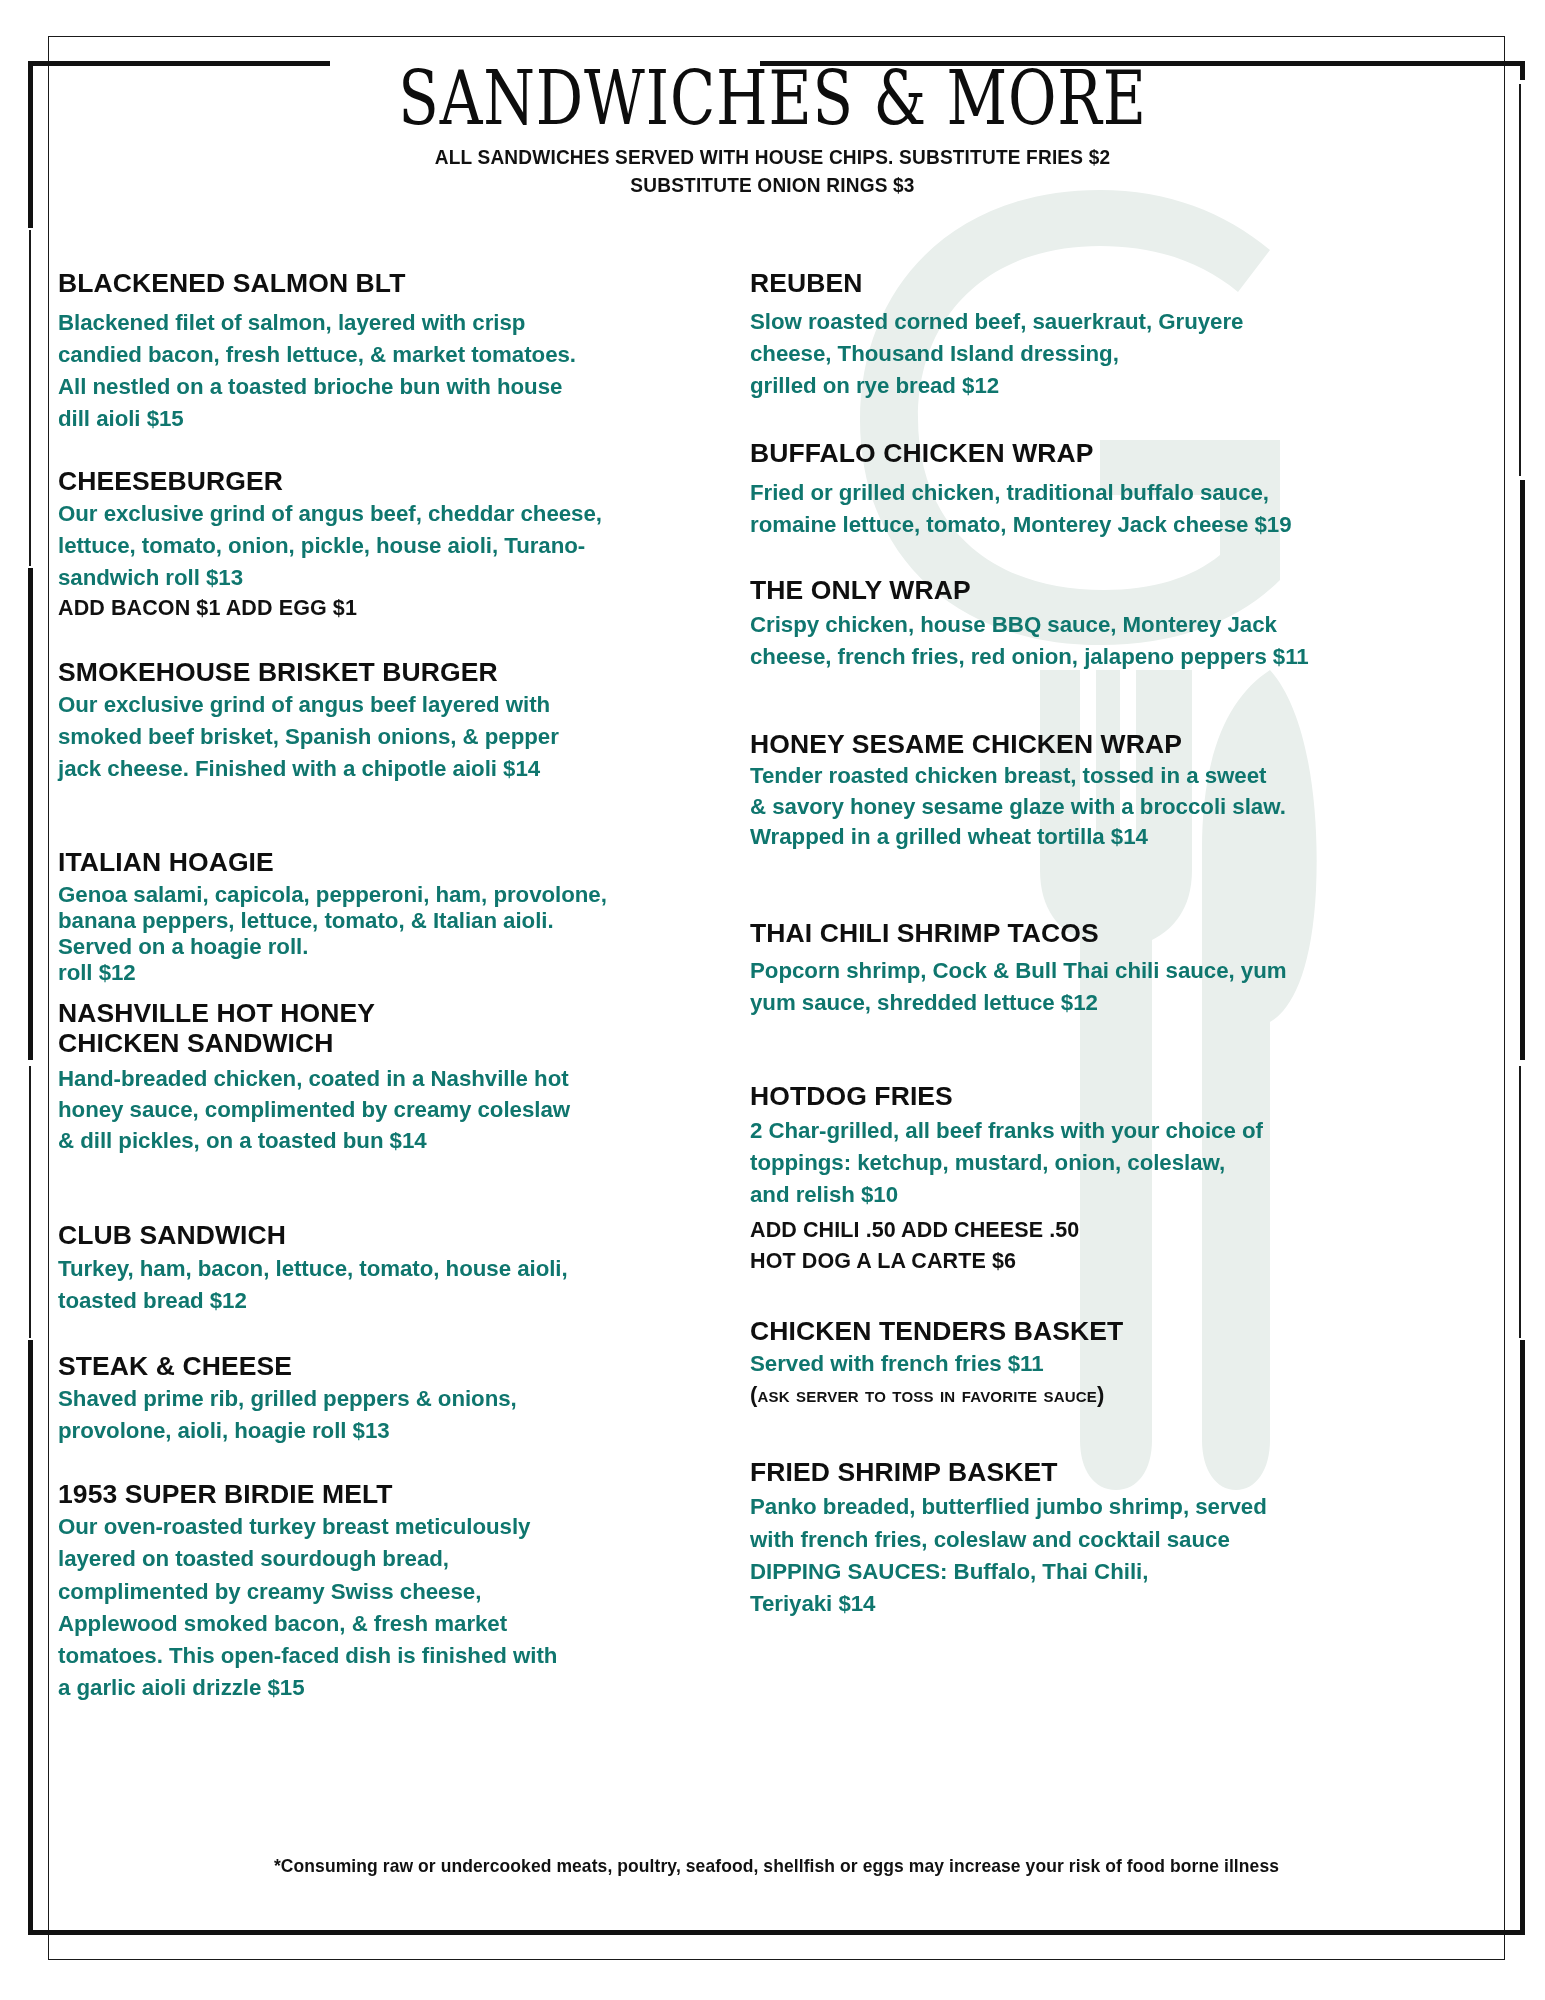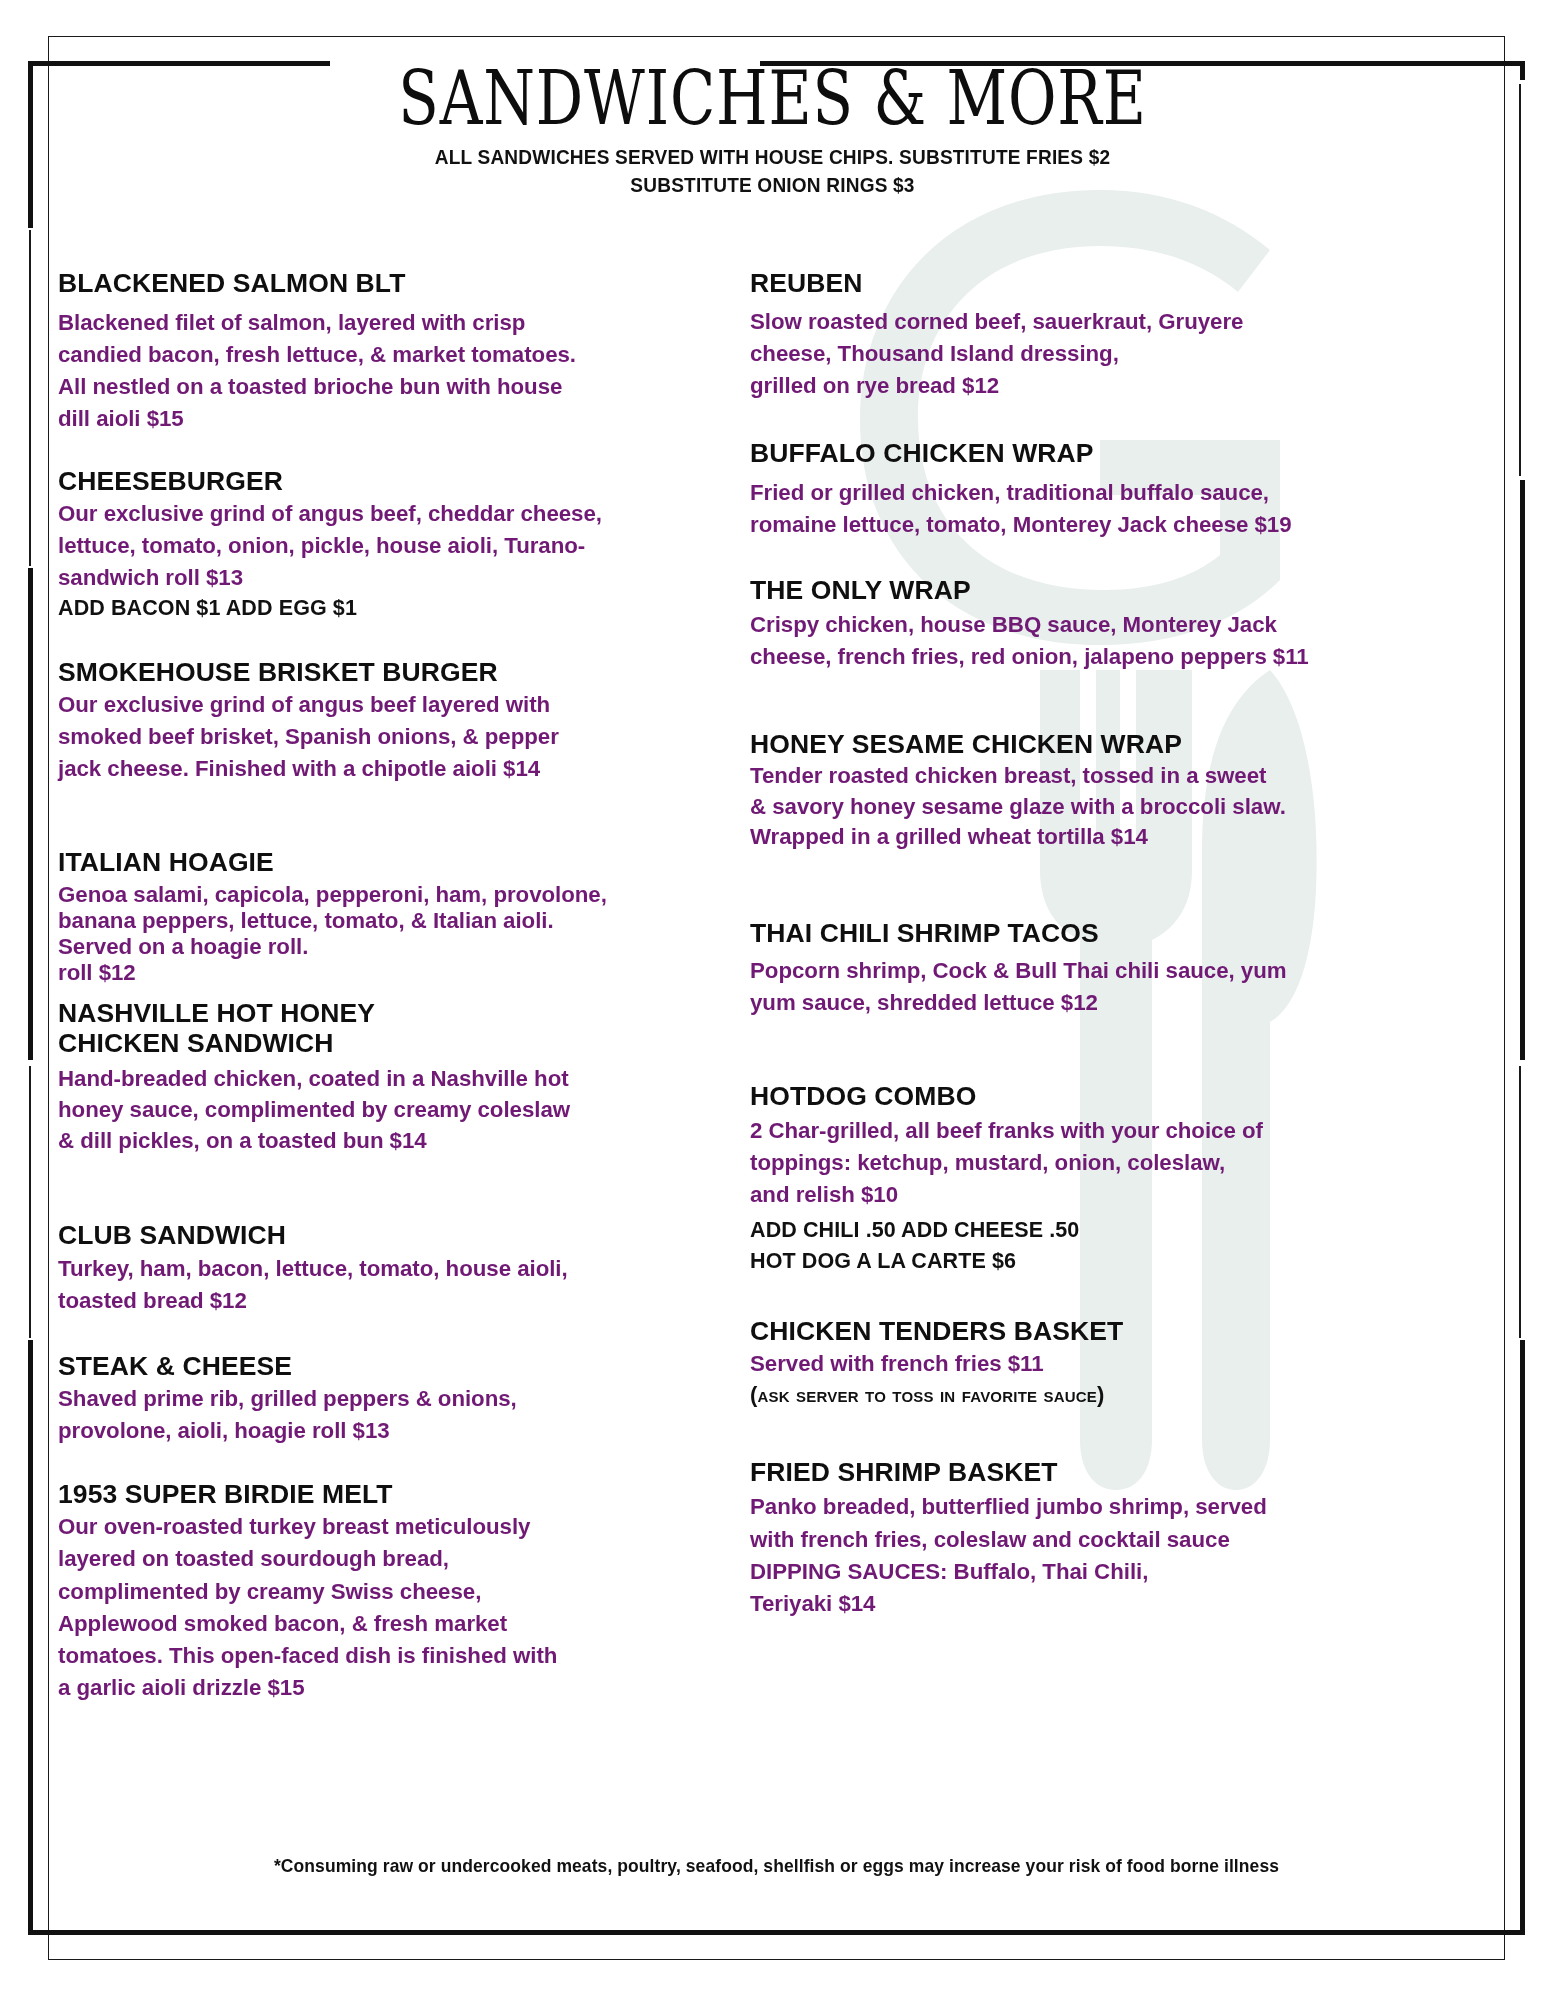--- a/index.html
+++ b/index.html
@@ -65,21 +65,21 @@
   .col-left{width:700px;padding-left:58px;padding-right:36px;}
   .col-right{width:760px;padding-left:50px;padding-right:30px;}
 
   .item{margin-bottom:0;}
   .item-name{
     font-size:26.5px;font-weight:700;letter-spacing:0.1px;
     line-height:1.14;margin:0;color:#0f0f0f;white-space:pre-line;
   }
   .item-desc{
     font-size:22.3px;font-weight:700;line-height:1.35;margin:0;
-    color:#701a75;white-space:pre-line;letter-spacing:-0.05px;
+    color:#0f766e;white-space:pre-line;letter-spacing:-0.05px;
   }
   .item-desc.tight{line-height:1.16;}
   .item-desc.loose{line-height:1.44;}
   .item-extra{
     font-size:21.5px;font-weight:700;line-height:1.28;margin:0;
     color:#111;white-space:pre-line;letter-spacing:0.1px;
   }
   .item-note{
     font-size:22px;font-weight:700;line-height:1.3;margin:0;color:#111;
     font-variant:small-caps;letter-spacing:0.2px;
@@ -230,21 +230,21 @@
 Wrapped in a grilled wheat tortilla  $14</p>
       </div>
 
       <div class="item" style="margin-bottom:62px;">
         <p class="item-name">THAI CHILI SHRIMP TACOS</p>
         <p class="item-desc loose" style="margin-top:6px;">Popcorn shrimp, Cock &amp; Bull Thai chili sauce, yum
 yum sauce, shredded lettuce $12</p>
       </div>
 
       <div class="item" style="margin-bottom:40px;">
-        <p class="item-name">HOTDOG COMBO</p>
+        <p class="item-name">HOTDOG FRIES</p>
         <p class="item-desc loose" style="margin-top:4px;">2 Char-grilled, all beef franks with your choice of
 toppings: ketchup, mustard, onion, coleslaw,
 and relish   $10</p>
         <p class="item-extra" style="margin-top:4px;line-height:1.42;">ADD CHILI .50     ADD CHEESE .50
 HOT DOG A LA CARTE  $6</p>
       </div>
 
       <div class="item" style="margin-bottom:48px;">
         <p class="item-name">CHICKEN TENDERS BASKET</p>
         <p class="item-desc" style="margin-top:2px;">Served with french fries $11</p>

